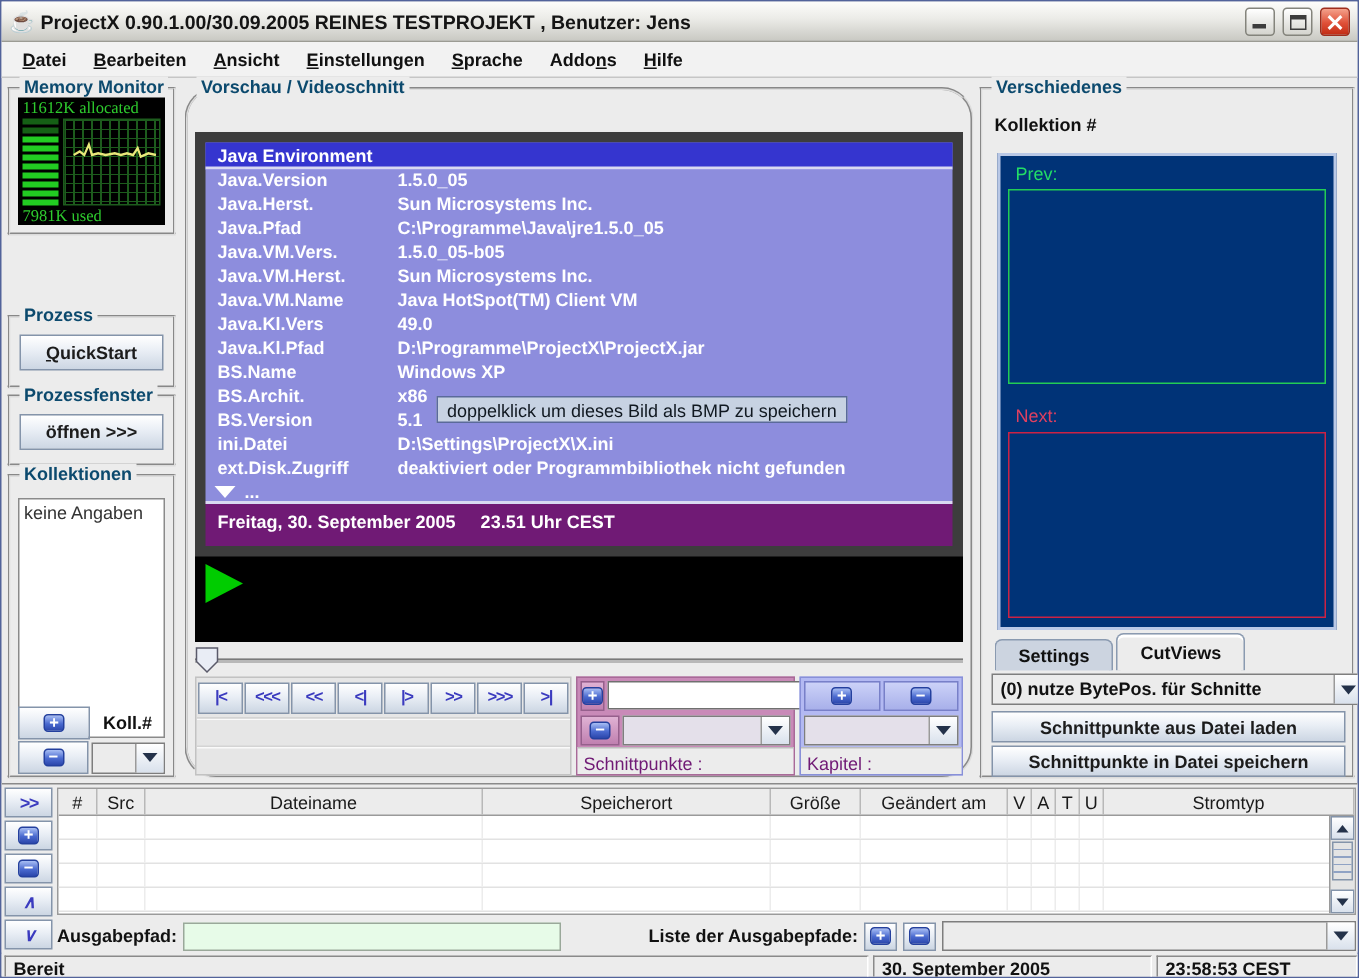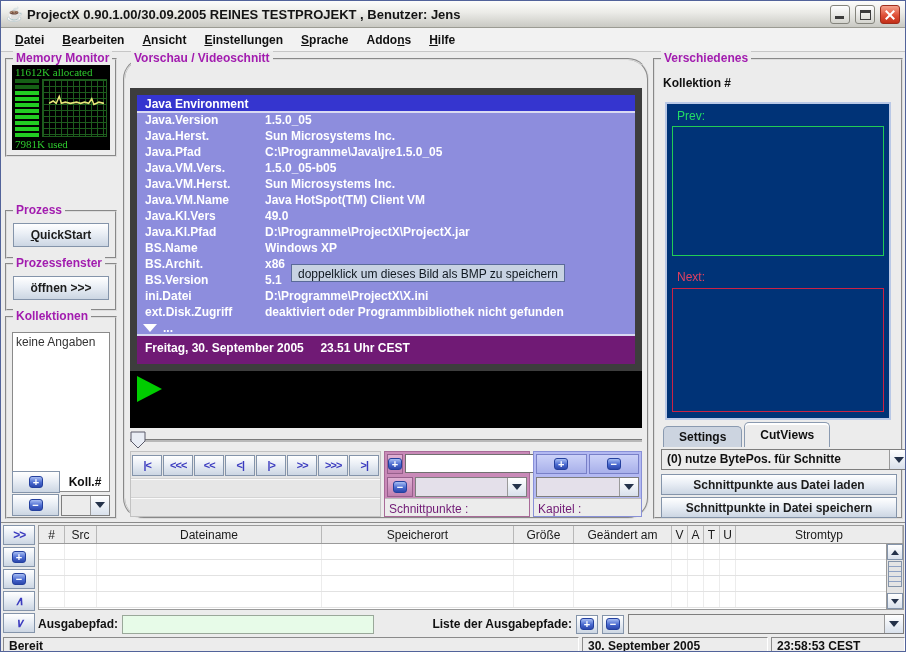--- a/index.html
+++ b/index.html
@@ -24,21 +24,21 @@
   .tb-btn.close { background:linear-gradient(#f4a18b,#df5038 55%,#c22e16); border-color:#9e2d1c; }
   .tb-btn.close .x1,.tb-btn.close .x2 { position:absolute; left:3px; top:8px; width:12px; height:2px; background:#fff; }
   .tb-btn.close .x1 { transform:rotate(45deg); } .tb-btn.close .x2 { transform:rotate(-45deg); }
   
   .menubar { position:absolute; top:27px; left:0; right:0; height:24px; background:#f2f2f2;
     border-bottom:1px solid #c6c6c6; display:flex; align-items:center; padding-left:5px; }
   .menu-item { font-weight:bold; padding:3px 9px; }
   
   .group { position:absolute; border:2px groove #dcdcdc; }
   .group-title { position:absolute; top:-9px; left:6px; background:#ececec; padding:0 3px;
-    font-weight:bold; color:#a21caf; white-space:nowrap; }
+    font-weight:bold; color:#0c4a6e; white-space:nowrap; }
   
   .btn { display:flex; align-items:center; justify-content:center;
     background:linear-gradient(#ffffff,#e9eef5 45%,#ccd6e3); border:1px solid #8494aa;
     font-weight:bold; font-family:inherit; font-size:12px; color:#1c1c1c; cursor:default; }
   .bicon { display:inline-flex; align-items:center; justify-content:center;
     width:14px; height:12px; border-radius:3px; border:1px solid #24409e;
     background:linear-gradient(#a8bef4,#4a6ad0 55%,#2c47ac); color:#fff;
     font-weight:bold; font-size:11px; line-height:10px; }
   .combo { display:flex; border:1px solid #7e7e7e; background:#ececec; height:21px; }
   .combo .cfield { flex:1; padding:2px 5px; overflow:hidden; white-space:nowrap; font-weight:bold; }
@@ -313,21 +313,21 @@
               <div class="env-row">
                 <span class="env-k">BS.Archit.</span>
                 <span class="env-v">x86</span>
               </div>
               <div class="env-row">
                 <span class="env-k">BS.Version</span>
                 <span class="env-v">5.1</span>
               </div>
               <div class="env-row">
                 <span class="env-k">ini.Datei</span>
-                <span class="env-v">D:\Programme\ProjectX\X.ini</span>
+                <span class="env-v">D:\Settings\ProjectX\X.ini</span>
               </div>
               <div class="env-row">
                 <span class="env-k">ext.Disk.Zugriff</span>
                 <span class="env-v">deaktiviert oder Programmbibliothek nicht gefunden</span>
               </div>
             </div>
           <div class="env-more">
             <span class="wtri-down"></span>
             <span>...</span>
           </div>

